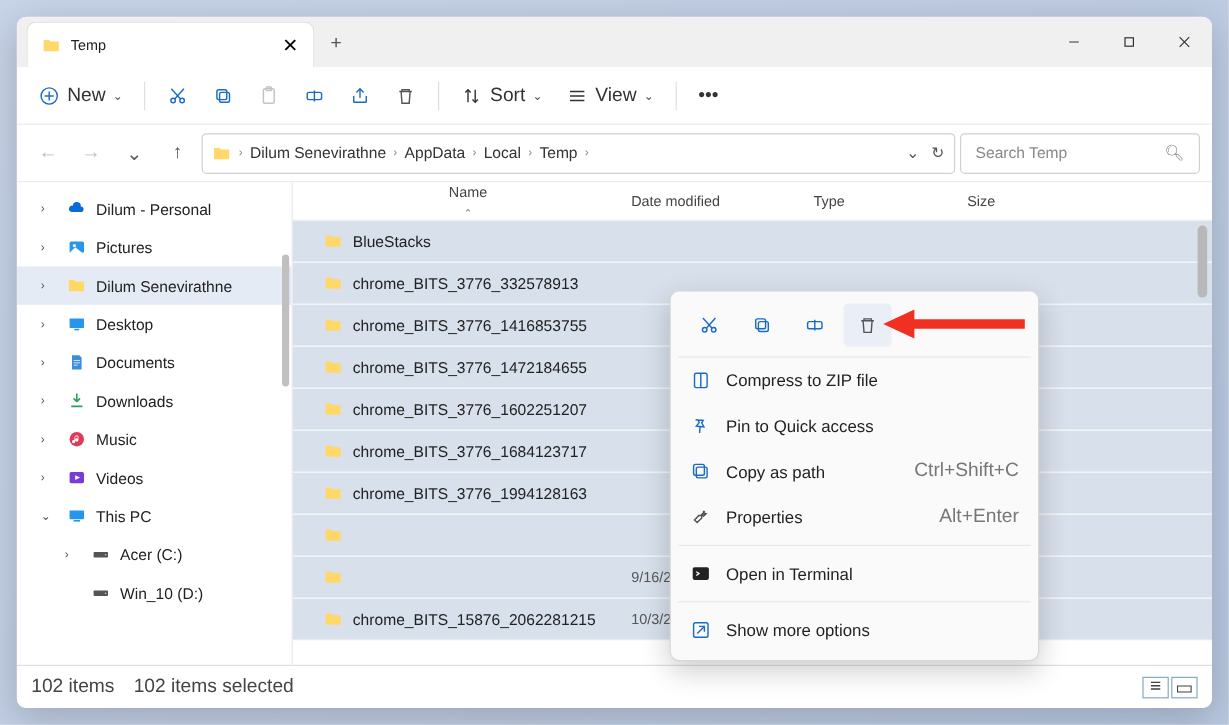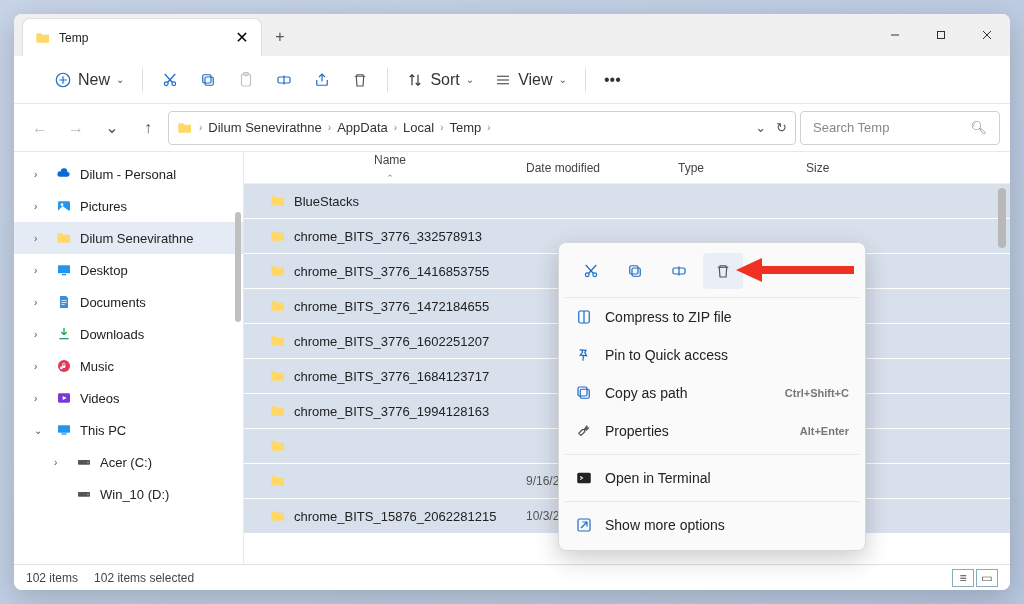--- a/index.html
+++ b/index.html
@@ -6,21 +6,21 @@
   body { background: linear-gradient(135deg, #c8d4e8 0%, #b8c8e0 100%); width: 1024px; height: 604px; overflow: hidden; display: flex; align-items: center; justify-content: center; }
   .window { width: 996px; height: 576px; background: #f8f8f8; border-radius: 8px; box-shadow: 0 8px 32px rgba(0,0,0,0.2); display: flex; flex-direction: column; overflow: hidden; position: relative; }
   .titlebar { height: 42px; display: flex; align-items: flex-start; background: #f0f0f0; }
   .tab { background: #ffffff; border-radius: 8px 8px 0 0; height: 38px; margin-top: 4px; margin-left: 8px; padding: 0 12px; display: flex; align-items: center; gap: 8px; min-width: 240px; border: 1px solid #e0e0e0; border-bottom: none; }
   .tab svg { width: 16px; height: 16px; }
   .tab-title { font-size: 12px; color: #222; flex: 1; }
   .tab-close { width: 14px; height: 14px; display: flex; align-items: center; justify-content: center; cursor: pointer; }
   .newtab { width: 36px; display: flex; align-items: center; justify-content: center; cursor: pointer; font-size: 16px; color: #555; margin-top: 4px; height: 38px; }
   .win-controls { margin-left: auto; display: flex; }
   .win-controls div { width: 46px; height: 42px; display: flex; align-items: center; justify-content: center; cursor: pointer; }
-  .toolbar { height: 48px; background: #ffffff; display: flex; align-items: center; padding: 0 32px; gap: 4px; border-bottom: 1px solid #e8e8e8; }
+  .toolbar { height: 48px; background: #ffffff; display: flex; align-items: center; padding: 0 10px; gap: 4px; border-bottom: 1px solid #e8e8e8; }
   .tbtn { height: 34px; padding: 0 8px; display: flex; align-items: center; gap: 6px; border-radius: 4px; cursor: pointer; color: #1a6bc7; }
   .tbtn.text { color: #333; }
   .tsep { width: 1px; height: 24px; background: #e0e0e0; margin: 0 6px; }
   .tbtn svg { width: 18px; height: 18px; }
   .chev { font-size: 10px; color: #555; }
   .navbar { height: 48px; background: #ffffff; display: flex; align-items: center; padding: 0 10px; gap: 4px; border-bottom: 1px solid #e8e8e8; }
   .navbtn { width: 32px; height: 32px; display: flex; align-items: center; justify-content: center; cursor: pointer; border-radius: 4px; color: #555; }
   .navbtn.disabled { color: #bbb; }
   .addr { flex: 1; height: 34px; border: 1px solid #d0d0d0; border-radius: 4px; display: flex; align-items: center; padding: 0 8px; gap: 6px; font-size: 13px; color: #333; background: #fff; }
   .addr .crumb { cursor: pointer; }
@@ -42,29 +42,29 @@
   .col-name { width: 256px; display: flex; align-items: center; gap: 6px; flex-direction: column; }
   .col-date { width: 152px; }
   .col-type { width: 128px; }
   .col-size { flex: 1; }
   .rows { flex: 1; overflow: hidden; }
   .row { height: 35px; display: flex; align-items: center; padding-left: 18px; font-size: 13px; color: #222; background: #d8e0ec; border-bottom: 1px solid #fff; cursor: pointer; }
   .row .c-name { width: 256px; display: flex; align-items: center; gap: 8px; padding: 0 8px; }
   .row .c-date { width: 152px; padding: 0 8px; color: #555; font-size: 12px; }
   .row .c-type { width: 128px; padding: 0 8px; color: #555; font-size: 12px; }
   .row .c-size { flex: 1; }
-  .status { height: 26px; border-top: 1px solid #e0e0e0; display: flex; align-items: center; padding: 0 12px; font-size: 12px; color: #444; gap: 16px; background: #fff; }
+  .status { height: 36px; border-top: 1px solid #e0e0e0; display: flex; align-items: center; padding: 0 12px; font-size: 16px; color: #444; gap: 16px; background: #fff; }
   .status .views { margin-left: auto; display: flex; gap: 2px; }
   .status .views div { width: 22px; height: 18px; border: 1px solid #8ab; display: flex; align-items: center; justify-content: center; }
   .ctx { position: absolute; left: 544px; top: 228px; width: 308px; background: #fafafa; border: 1px solid #d8d8d8; border-radius: 8px; box-shadow: 0 8px 24px rgba(0,0,0,.2); padding: 6px; z-index: 50; }
   .ctx-icons { display: flex; gap: 4px; padding: 4px 6px 8px; border-bottom: 1px solid #e8e8e8; }
   .ctx-icons div { width: 40px; height: 36px; display: flex; align-items: center; justify-content: center; border-radius: 4px; cursor: pointer; }
   .ctx-icons div.hov { background: #eaeef6; }
   .ctx-item { height: 38px; display: flex; align-items: center; gap: 12px; padding: 0 10px; font-size: 14px; color: #222; cursor: pointer; border-radius: 4px; }
-  .ctx-item .kb { margin-left: auto; font-size: 11px; color: #777; font-weight: bold; }
+  .ctx-item .kb { margin-left: auto; font-size: 16px; color: #777; }
   .ctx-sep { height: 1px; background: #e8e8e8; margin: 4px 0; }
   .arrow { position: absolute; left: 720px; top: 240px; z-index: 60; }
   .main-scroll { position: absolute; right: 4px; top: 36px; width: 8px; height: 60px; background: #b8b8b8; border-radius: 4px; }
   .ficon { fill: #ffd868; }
 </style>
 </head>
 <body>
 
 <div class="window">
 

